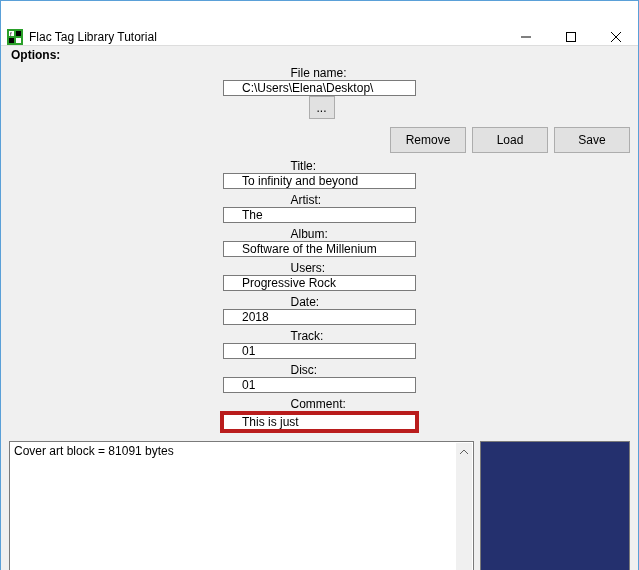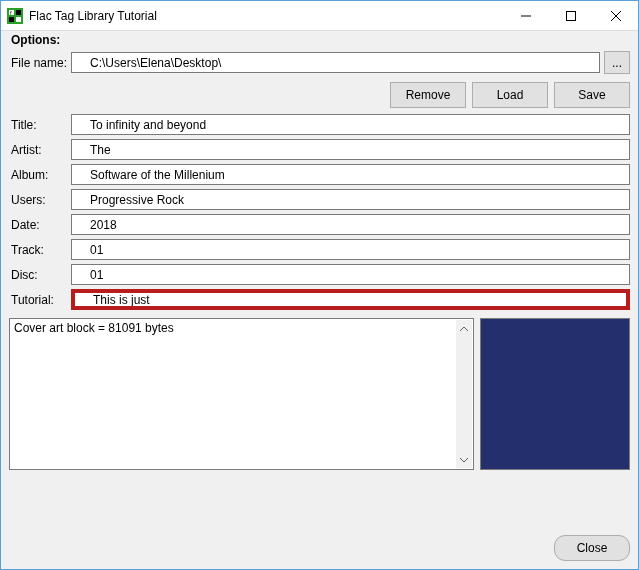--- a/index.html
+++ b/index.html
@@ -17,20 +17,21 @@
     display: flex;
     flex-direction: column;
   }
   .titlebar {
     height: 30px;
     background: #fff;
     display: flex;
     align-items: center;
     border-bottom: 1px solid #ddd;
     padding-left: 6px;
+    margin-top: 28px;
   }
   .titlebar .app-icon {
     width: 16px; height: 16px; margin-right: 6px;
     display: inline-flex;
   }
   .titlebar .title-text {
     flex: 1;
     font-size: 12px;
   }
   .win-controls { display: flex; height: 100%; }
@@ -51,20 +52,21 @@
   }
   .options-label {
     font-weight: bold;
     font-size: 12px;
     padding: 2px 0 4px 2px;
   }
   .row {
     display: flex;
     align-items: center;
     margin-bottom: 4px;
+    flex-direction: column;
   }
   .row .label {
     width: 62px;
     font-size: 12px;
     padding-left: 2px;
   }
   input[type=text] {
     font-family: "Segoe UI", Tahoma, sans-serif;
     font-size: 12px;
     height: 21px;
@@ -230,21 +232,21 @@
     </div>
     <div class="row">
       <div class="label">Track:</div>
       <input type="text" class="tag-input" value="01" style="">
     </div>
     <div class="row">
       <div class="label">Disc:</div>
       <input type="text" class="tag-input" value="01" style="">
     </div>
     <div class="row">
-      <div class="label">Tutorial:</div>
+      <div class="label">Comment:</div>
       <input type="text" class="tag-input focused" value="This is just" style="">
     </div>
 
     <div class="lower">
       <div class="metadata-box">
         <span>Cover art block = 81091 bytes</span>
         <div class="metadata-scroll">
           <div class="scroll-btn">
             <svg width="8" height="5">
                 <polyline points="0,5 4,1 8,5" fill="none" stroke="#606060" stroke-width="1"></polyline>

